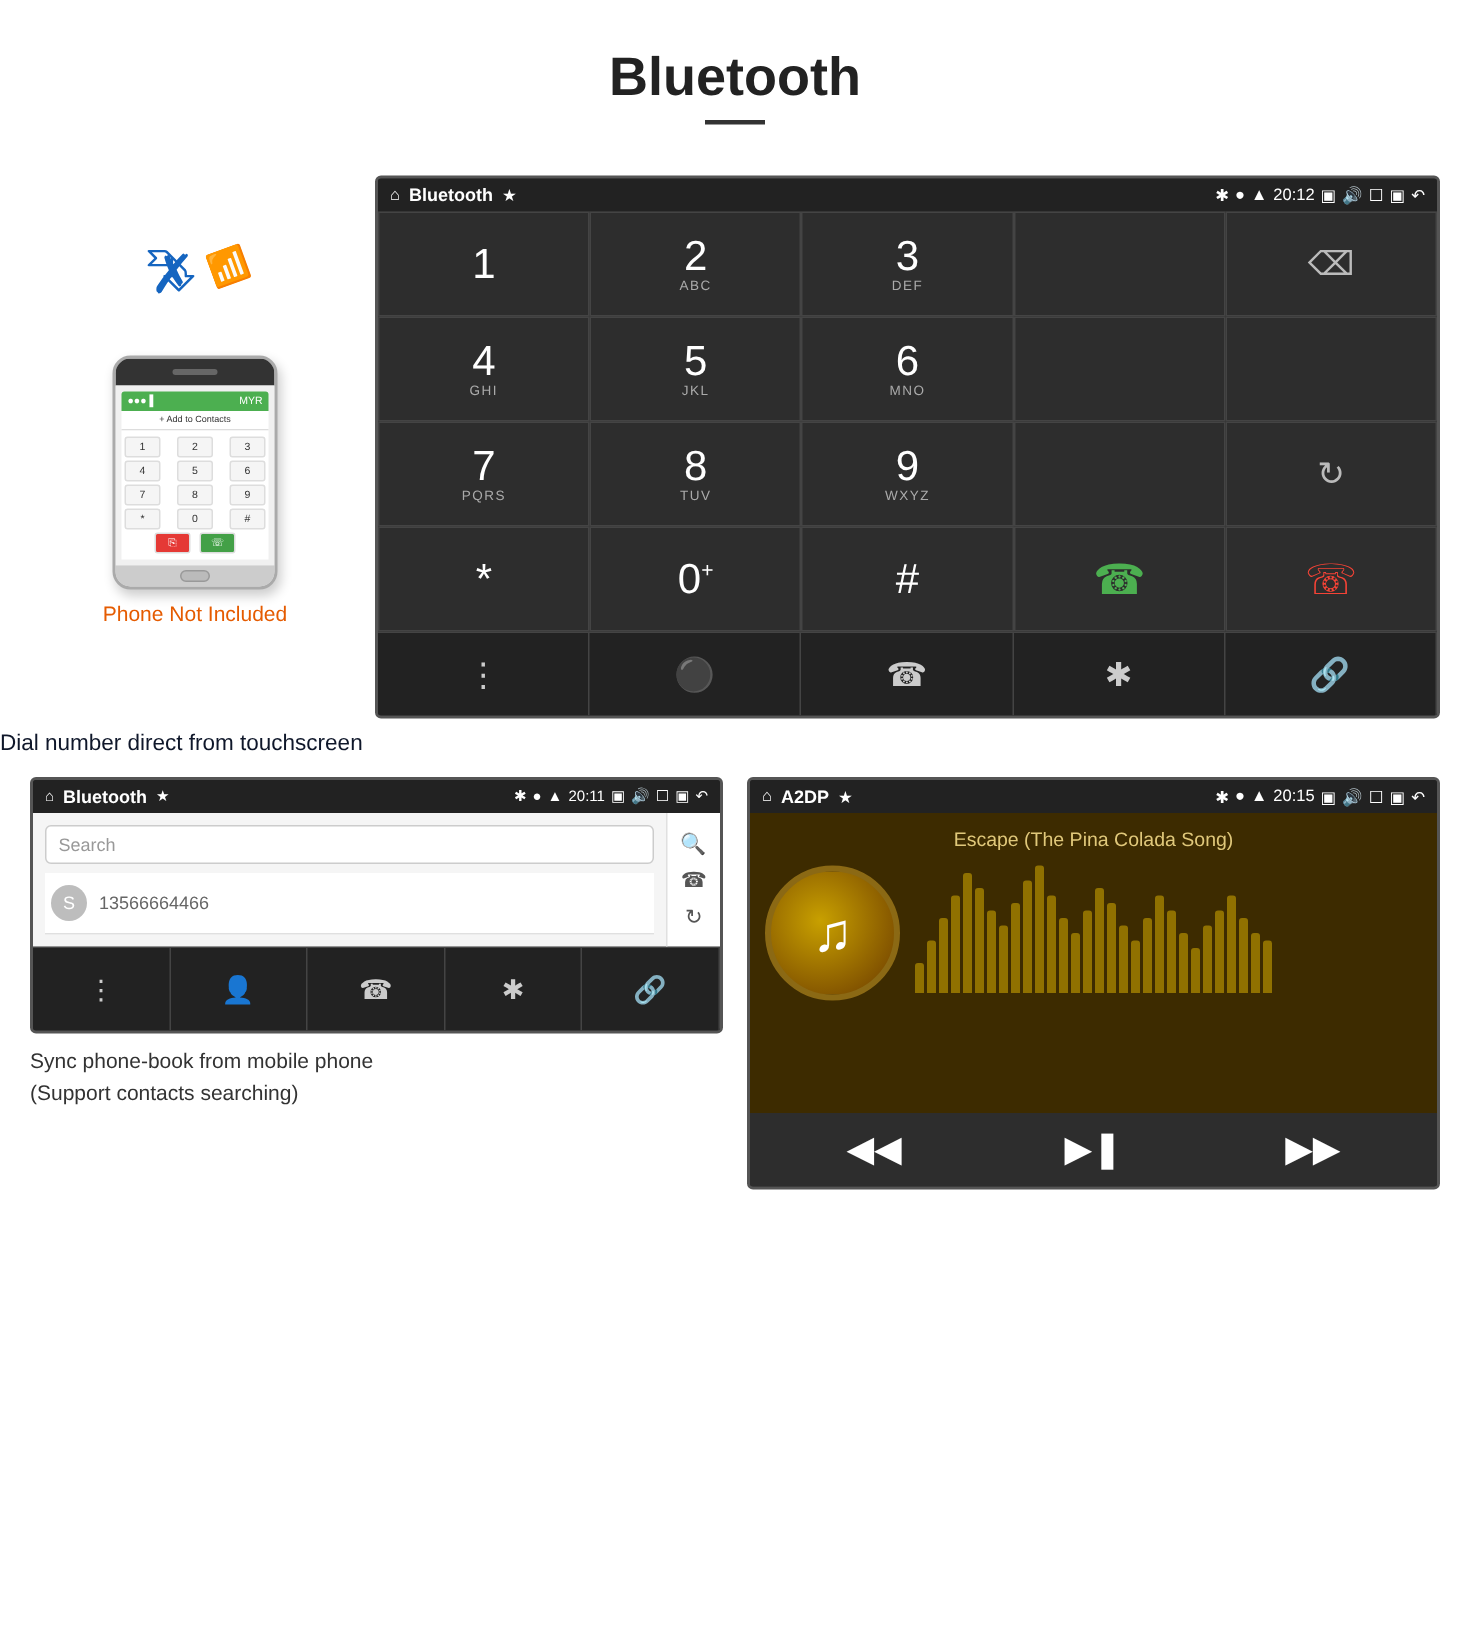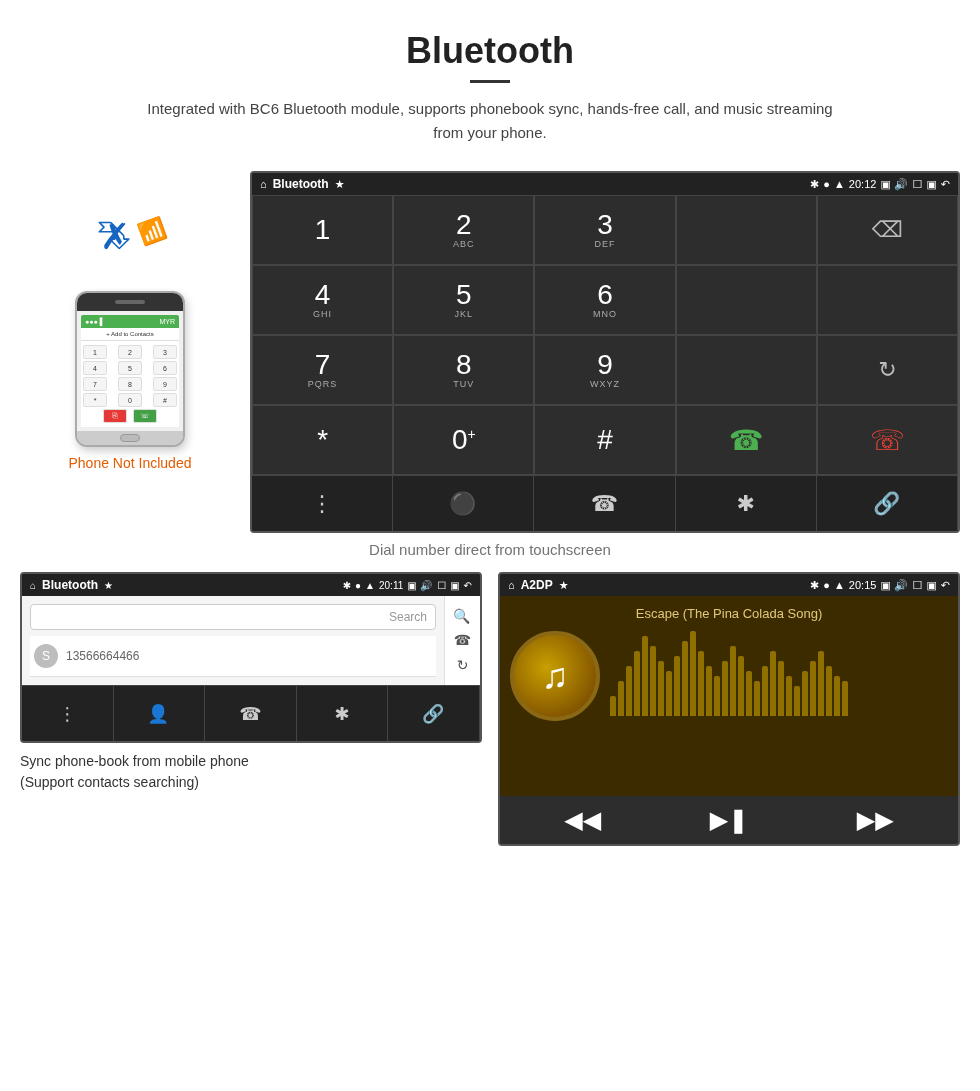--- a/index.html
+++ b/index.html
@@ -232,23 +232,22 @@
       display: flex;
       align-items: center;
       justify-content: center;
       color: #ccc;
       font-size: 22px;
       border-right: 1px solid #444;
       cursor: pointer;
     }
 
     .caption-text {
-      text-align: center;
       font-size: 15px;
-      color: #737373;
+      color: #0f172a;
       margin: 8px 0 14px;
     }
 
     
     .lower-panels {
       display: flex;
       gap: 16px;
       padding: 0 20px 20px;
     }
     .lower-panel {
@@ -362,21 +361,20 @@
       margin-top: 8px;
       line-height: 1.5;
     }
 
     
     .phonebook-inner {
       display: flex;
     }
     .phonebook-main-col {
       flex: 1;
-      text-align: right;
     }
     .phonebook-side-col {
       width: 36px;
       background: #fff;
       display: flex;
       flex-direction: column;
       justify-content: space-around;
       align-items: center;
       border-left: 1px solid #e0e0e0;
       padding: 8px 0;
@@ -387,21 +385,20 @@
     .lower-screen-pb .android-status-bar {
       font-size: 10px;
     }
   </style>
 </head>
 <body>
 
 <div class="header">
   <h1>Bluetooth</h1>
   <div class="header-divider"></div>
-  <p>Integrated with BC6 Bluetooth module, supports phonebook sync, hands-free call, and music streaming from your phone.</p>
 </div>
 
 <div class="main-section">
 
   <div class="phone-area">
     <div class="bluetooth-icon-area">
       <span class="bt-symbol">✗</span>
 
       <div style="position:absolute;left:8px;top:2px;font-size:40px;color:#1565c0;">⮷</div>
       <div style="position:absolute;right:4px;top:8px;font-size:22px;color:#555;transform:rotate(-20deg);">📶</div>

